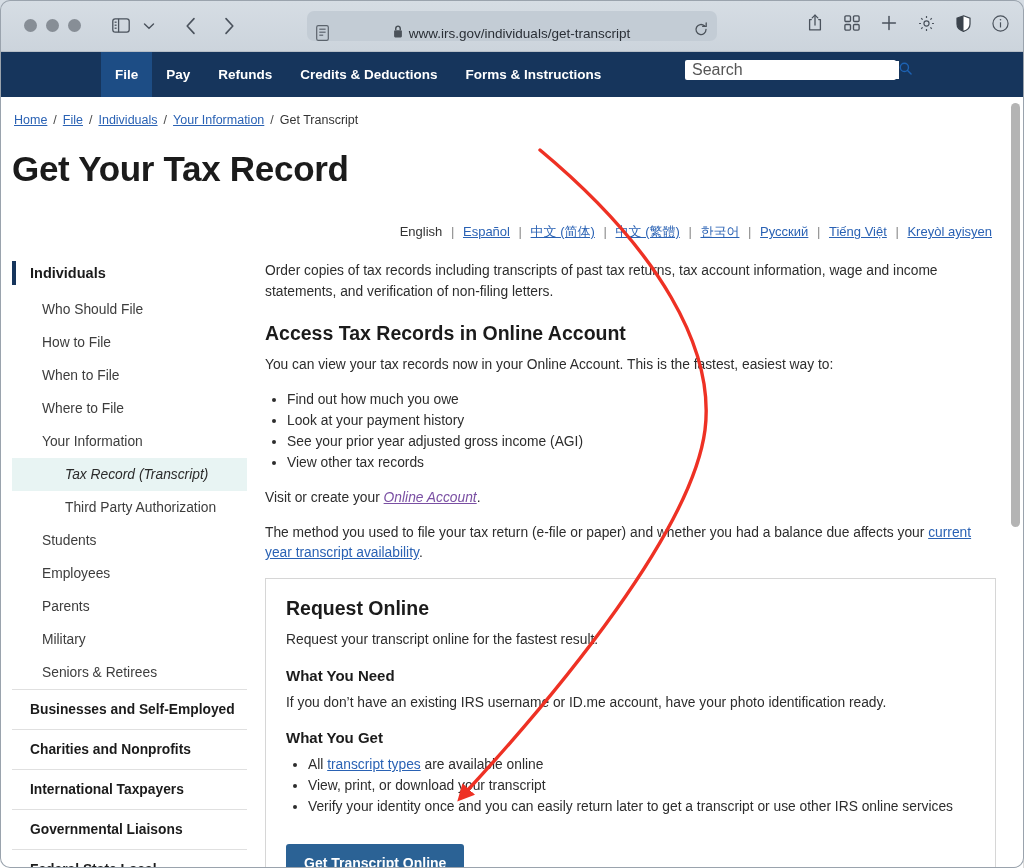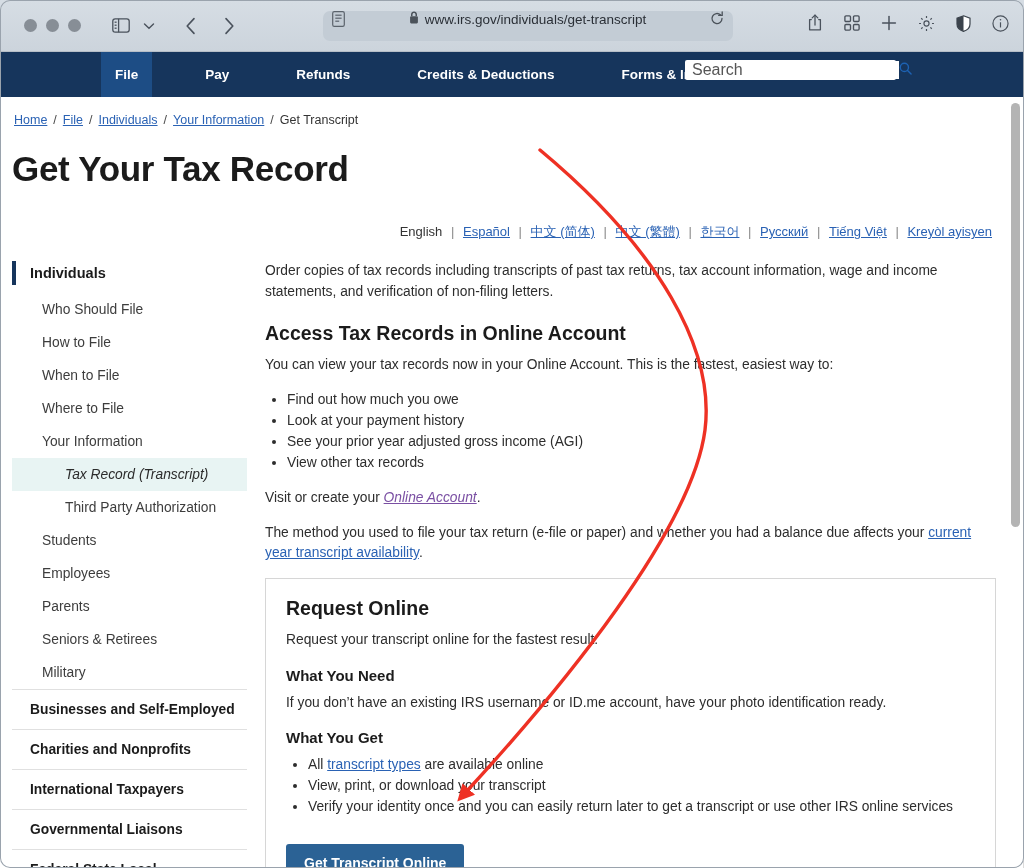--- a/index.html
+++ b/index.html
@@ -26,25 +26,25 @@
   .chrome-btn {
     width: 28px; height: 28px;
     display: flex; align-items: center; justify-content: center;
     color: #4a525c;
   }
   .sidebar-toggle { margin-left: 26px; }
   .chev { margin-left: 0px; }
   .nav-arrows { display:flex; margin-left: 14px; gap: 10px; }
 
   .url-wrap {
-    position: absolute; left: 323px; top: 11px;
+    position: absolute; left: 307px; top: 11px;
     width: 410px; height: 30px;
     background: #c3ccd5;
     border-radius: 7px;
-    display: flex; align-items: flex-start;
+    display: flex; align-items: flex-end;
     padding: 0 9px;
     gap: 14px;
   }
   .url-reader { color:#5b636c; display:flex; align-items:center; }
   .url-center {
     flex: 1; display: flex; align-items: center; justify-content: center;
     gap: 6px; font-size: 13.5px; color: #2a2f36;
   }
   .lock { font-size: 12px; color:#4b525a; }
   .url-reload { color:#4b525a; }
@@ -62,21 +62,21 @@
     padding-left: 0;
     position: relative;
   }
   .nav-spacer { width: 101px; }
   .nav-item {
     display: flex; align-items: center;
     padding: 0 14px;
     color: #ffffff; font-size: 13.5px; font-weight: 700;
     white-space: nowrap;
   }
-  .nav-item.plain { font-weight: 600; margin-left: 39px; }
+  .nav-item.plain { font-weight: 600; }
   .nav-item.active { background: #1d4d85; font-weight: 700; }
   .nav-search {
     position: absolute; right: 128px; top: 8px;
     width: 211px; height: 20px;
     background: #fff; border-radius: 2px;
     display: flex; align-items: center;
     padding: 0 7px;
   }
   .nav-search input {
     border: none; outline: none; flex: 1;
@@ -357,22 +357,22 @@
         <div class="side-item">Who Should File</div>
         <div class="side-item">How to File</div>
         <div class="side-item">When to File</div>
         <div class="side-item">Where to File</div>
         <div class="side-item">Your Information</div>
         <div class="side-item sub active">Tax Record (Transcript)</div>
         <div class="side-item sub">Third Party Authorization</div>
         <div class="side-item">Students</div>
         <div class="side-item">Employees</div>
         <div class="side-item">Parents</div>
+        <div class="side-item">Military</div>
         <div class="side-item">Seniors &amp; Retirees</div>
-        <div class="side-item">Military</div>
         <div class="side-group">Businesses and Self-Employed</div>
         <div class="side-group">Charities and Nonprofits</div>
         <div class="side-group">International Taxpayers</div>
         <div class="side-group">Governmental Liaisons</div>
         <div class="side-group">Federal State Local</div>
       </div>
 
       <div class="main">
         <p>Order copies of tax records including transcripts of past tax returns, tax account information, wage and income statements, and verification of non-filing letters.</p>
 

